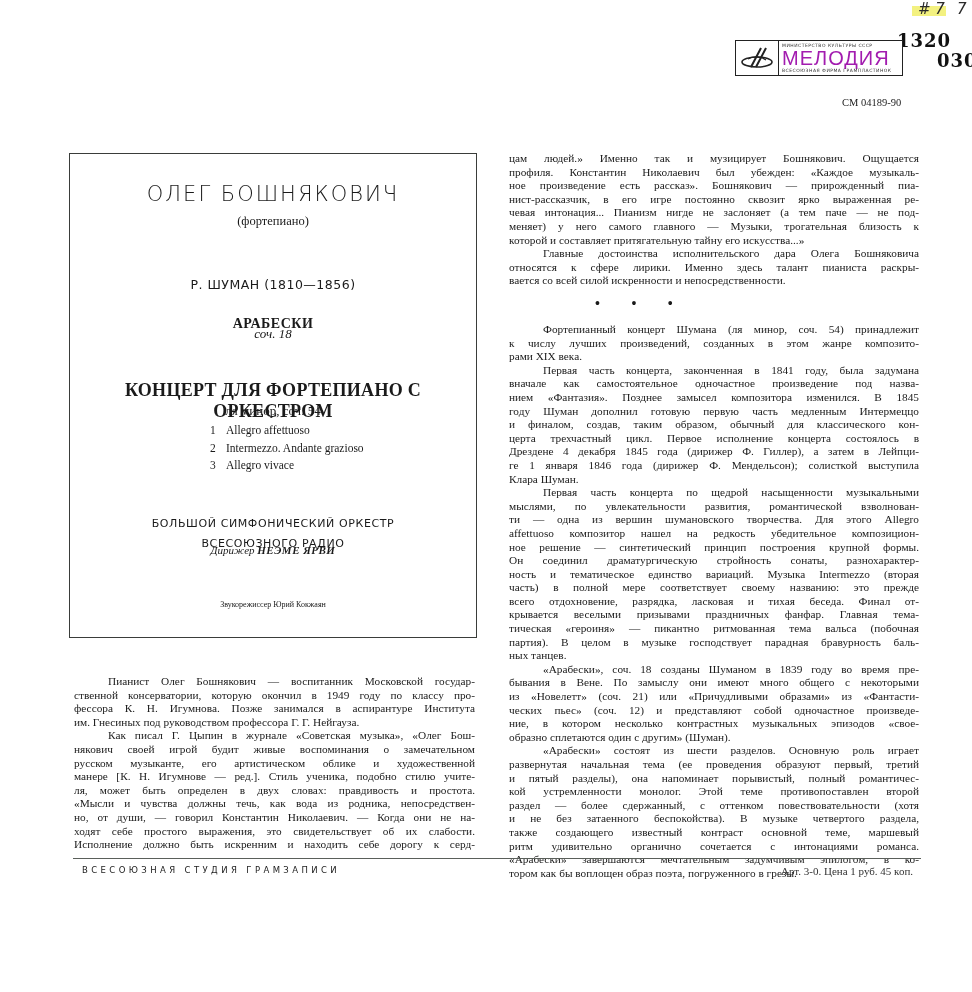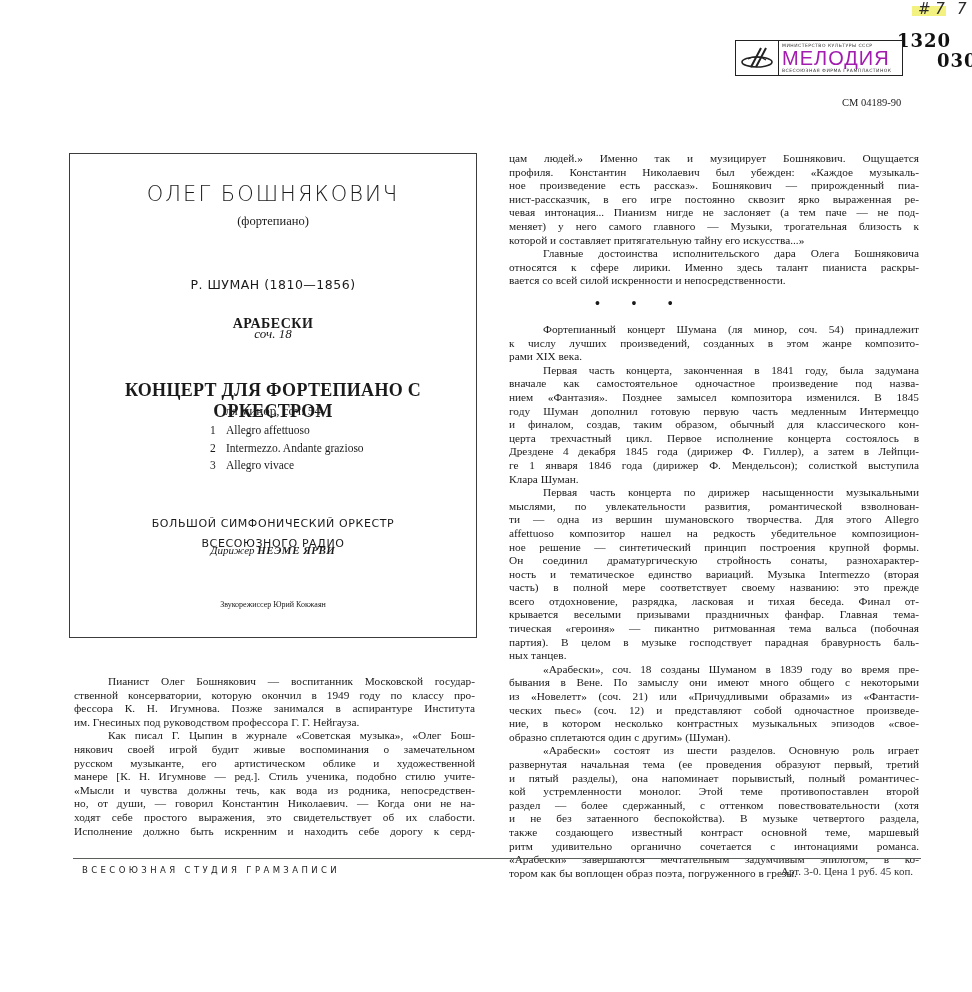--- a/index.html
+++ b/index.html
@@ -111,20 +111,21 @@
 
 <div class="col" id="left-col" style="left:74px;top:675px;width:401px;">
     <span class="ln ind">Пианист Олег Бошнякович — воспитанник Московской государ-</span>
     <span class="ln">ственной консерватории, которую окончил в 1949 году по классу про-</span>
     <span class="ln">фессора К. Н. Игумнова. Позже занимался в аспирантуре Института</span>
     <span class="ln last">им. Гнесиных под руководством профессора Г. Г. Нейгауза.</span>
     <span class="ln ind">Как писал Г. Цыпин в журнале «Советская музыка», «Олег Бош-</span>
     <span class="ln">някович своей игрой будит живые воспоминания о замечательном</span>
     <span class="ln">русском музыканте, его артистическом облике и художественной</span>
     <span class="ln">манере [К. Н. Игумнове — ред.]. Стиль ученика, подобно стилю учите-</span>
+    <span class="ln">ля, может быть определен в двух словах: правдивость и простота.</span>
     <span class="ln">«Мысли и чувства должны течь, как вода из родника, непосредствен-</span>
     <span class="ln">но, от души, — говорил Константин Николаевич. — Когда они не на-</span>
     <span class="ln">ходят себе простого выражения, это свидетельствует об их слабости.</span>
     <span class="ln">Исполнение должно быть искренним и находить себе дорогу к серд-</span>
   </div>
 <div class="col" id="right-col-1" style="left:509px;top:152px;width:410px;">
     <span class="ln">цам людей.» Именно так и музицирует Бошнякович. Ощущается</span>
     <span class="ln">профиля. Константин Николаевич был убежден: «Каждое музыкаль-</span>
     <span class="ln">ное произведение есть рассказ». Бошнякович — прирожденный пиа-</span>
     <span class="ln">нист-рассказчик, в его игре постоянно сквозит ярко выраженная ре-</span>
@@ -142,21 +143,21 @@
     <span class="ln last">рами XIX века.</span>
     <span class="ln ind">Первая часть концерта, законченная в 1841 году, была задумана</span>
     <span class="ln">вначале как самостоятельное одночастное произведение под назва-</span>
     <span class="ln">нием «Фантазия». Позднее замысел композитора изменился. В 1845</span>
     <span class="ln">году Шуман дополнил готовую первую часть медленным Интермеццо</span>
     <span class="ln">и финалом, создав, таким образом, обычный для классического кон-</span>
     <span class="ln">церта трехчастный цикл. Первое исполнение концерта состоялось в</span>
     <span class="ln">Дрездене 4 декабря 1845 года (дирижер Ф. Гиллер), а затем в Лейпци-</span>
     <span class="ln">ге 1 января 1846 года (дирижер Ф. Мендельсон); солисткой выступила</span>
     <span class="ln last">Клара Шуман.</span>
-    <span class="ln ind">Первая часть концерта по дирижер насыщенности музыкальными</span>
+    <span class="ln ind">Первая часть концерта по щедрой насыщенности музыкальными</span>
     <span class="ln">мыслями, по увлекательности развития, романтической взволнован-</span>
     <span class="ln">ти — одна из вершин шумановского творчества. Для этого Allegro</span>
     <span class="ln">affettuoso композитор нашел на редкость убедительное композицион-</span>
     <span class="ln">ное решение — синтетический принцип построения крупной формы.</span>
     <span class="ln">Он соединил драматургическую стройность сонаты, разнохарактер-</span>
     <span class="ln">ность и тематическое единство вариаций. Музыка Intermezzo (вторая</span>
     <span class="ln">часть) в полной мере соответствует своему названию: это прежде</span>
     <span class="ln">всего отдохновение, разрядка, ласковая и тихая беседа. Финал от-</span>
     <span class="ln">крывается веселыми призывами праздничных фанфар. Главная тема-</span>
     <span class="ln">тическая «героиня» — пикантно ритмованная тема вальса (побочная</span>

